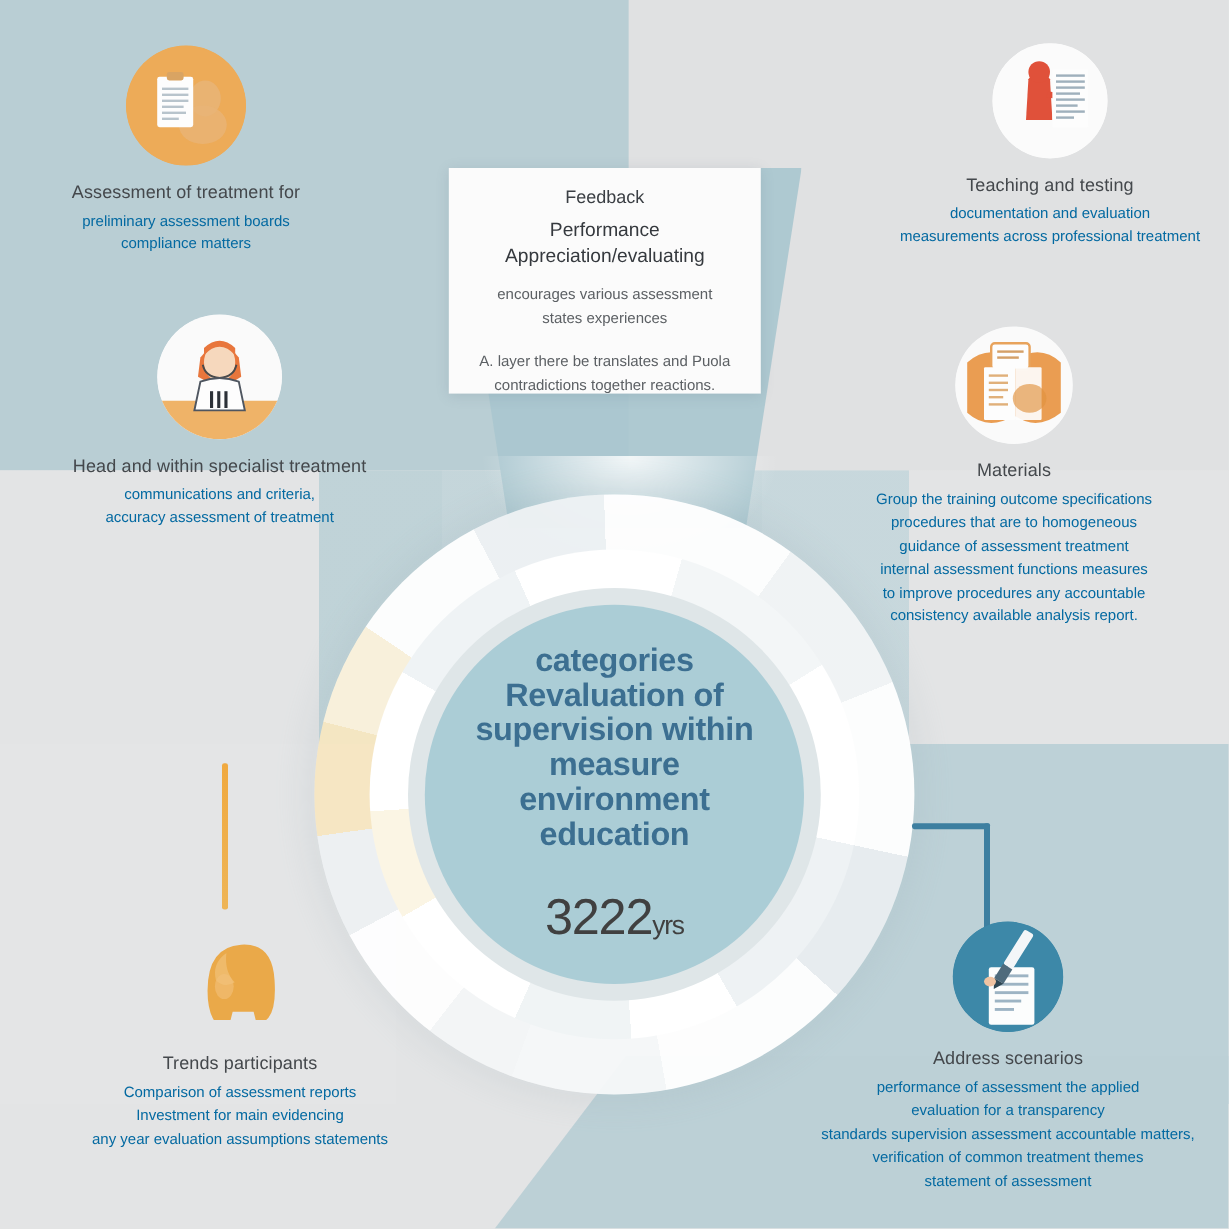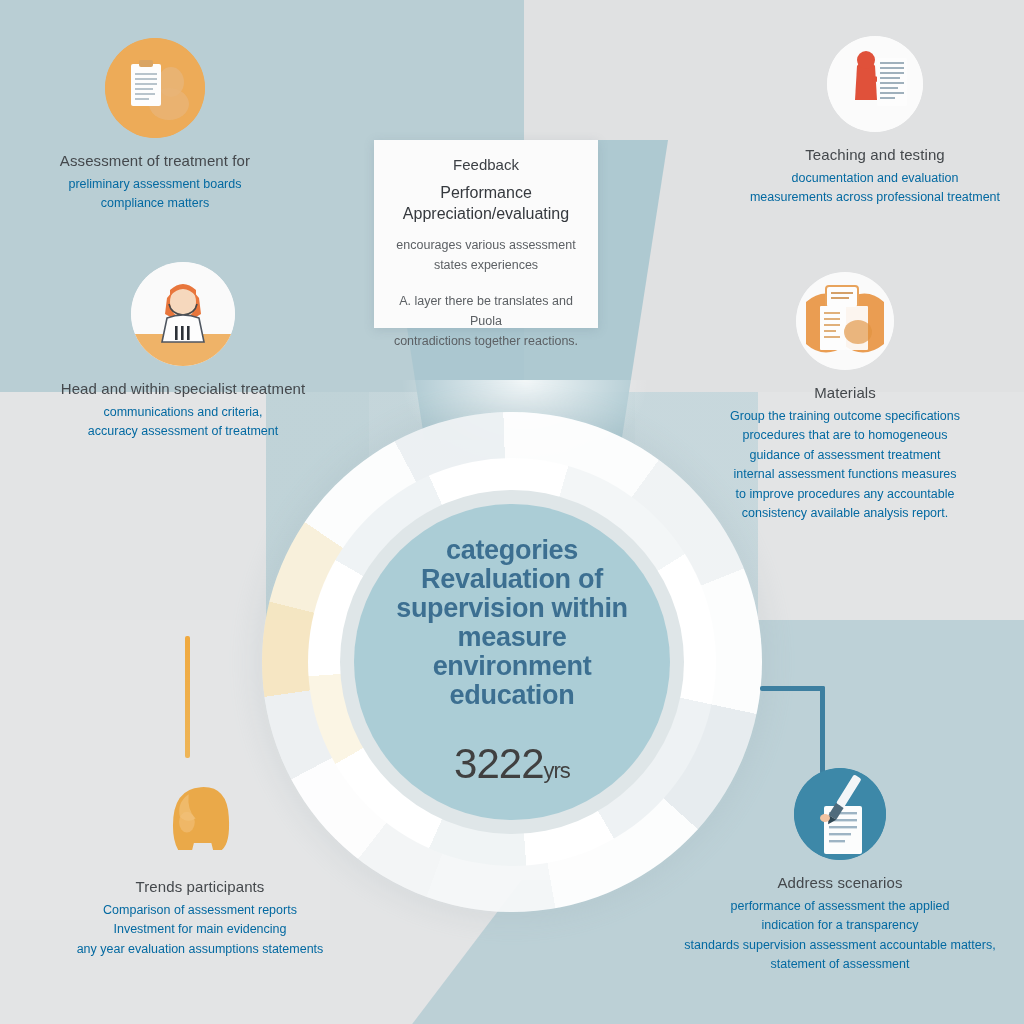--- a/index.html
+++ b/index.html
@@ -178,21 +178,21 @@
   
   .c-orange{width:100px;height:100px;background:#edab58;}
   .c-white{width:104px;height:104px;background:#f7f8f9;}
   .c-white2{width:96px;height:96px;background:#fbfbfb;}
   .c-orange-light{width:98px;height:98px;background:#f4f5f6;}
   .c-blue{width:92px;height:92px;background:#3d88a8;}
   .c-plain{width:96px;height:96px;background:transparent;}
 
   
   .center-card{
-    position:absolute;left:374px;top:140px;width:224px;height:188px;
+    position:absolute;left:374px;top:140px;width:260px;height:188px;
     background:#fbfbfb;
     box-shadow:0 2px 10px rgba(90,110,125,.18);
     padding:16px 18px 12px;
     box-sizing:border-box;
     text-align:center;
   }
   .cc-title{font-size:15px;color:#3b3f44;filter:blur(.45px);}
   .cc-sub1{margin-top:10px;font-size:16px;color:#35393e;filter:blur(.45px);line-height:1.3;}
   .cc-body{margin-top:10px;font-size:12.5px;line-height:1.6;color:#5c6064;filter:blur(.5px);}
   .cc-body2{margin-top:16px;font-size:12.5px;line-height:1.6;color:#5c6064;filter:blur(.5px);text-align:center;}
@@ -392,19 +392,20 @@
           <rect x="40" y="4" width="9" height="34" rx="2" fill="#f3f6f8"></rect>
           <rect x="40" y="38" width="9" height="14" fill="#4f6b7c"></rect>
           <path d="M40 52 l4.5 8 l4.5 -8 z" fill="#2f4754"></path>
         </g>
         <ellipse cx="31" cy="50" rx="5" ry="4" fill="#f0c3a2"></ellipse>
       </svg>
     </div>
     <div class="title">Address scenarios</div>
     <div class="desc">
       <div>performance of assessment the applied</div>
-      <div>indication for a transparency</div>
+      <div>evaluation for a transparency</div>
       <div>standards supervision assessment accountable matters,</div>
+      <div>verification of common treatment themes</div>
       <div>statement of assessment</div>
     </div>
   </div>
 
 </div>
 
 </body></html>

